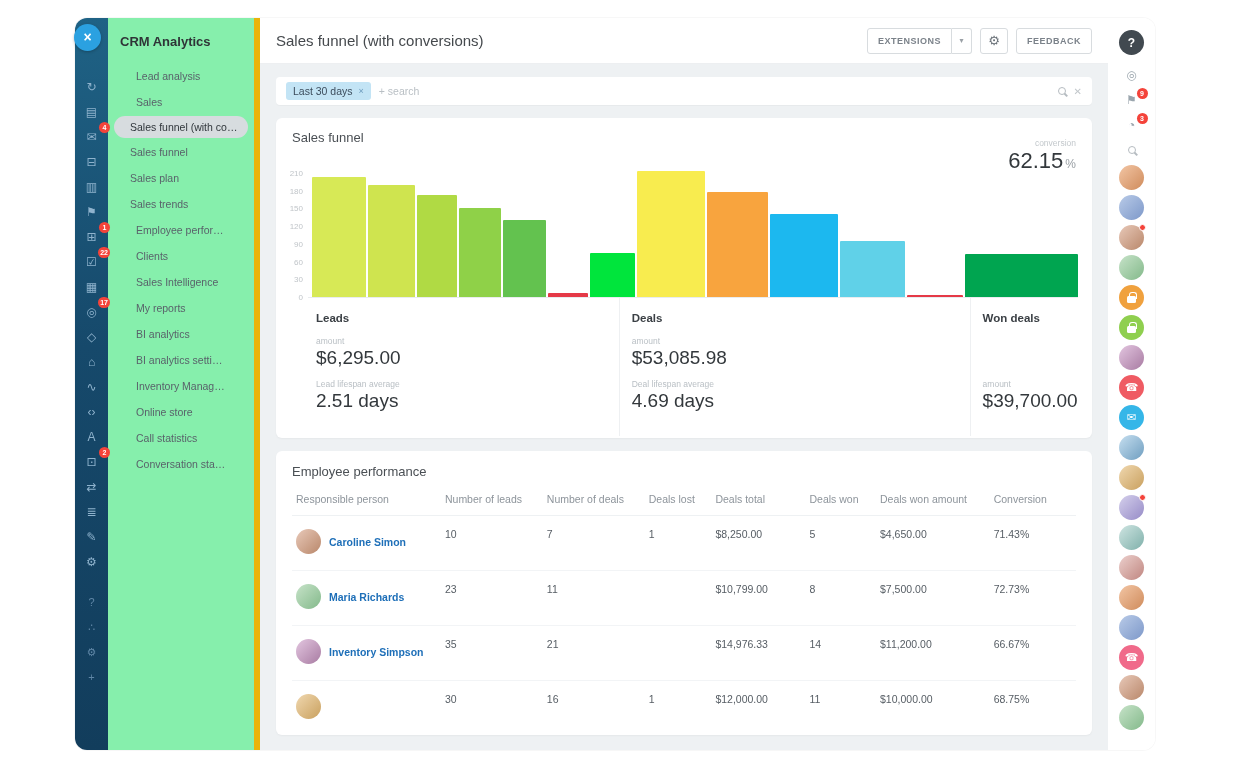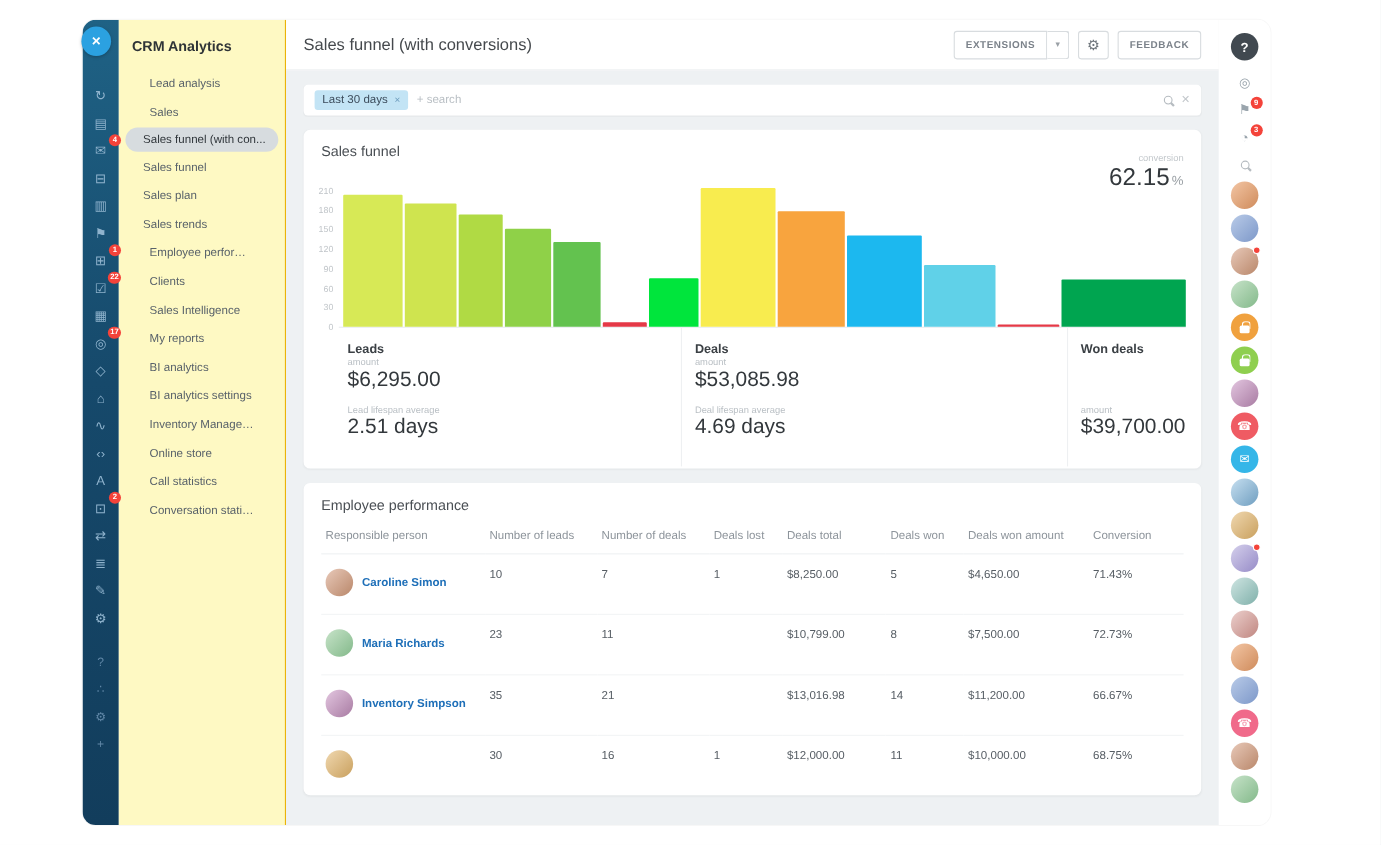--- a/index.html
+++ b/index.html
@@ -16,21 +16,21 @@
   .rail{width:33px;flex-shrink:0;background:linear-gradient(180deg,#1f6285 0%,#16496b 45%,#123d5c 100%);
     display:flex;flex-direction:column;align-items:center;padding-top:56px}
   .rail-ic{position:relative;width:25px;height:25px;display:flex;align-items:center;justify-content:center;cursor:pointer}
   .rg{color:#8fb3cd;font-size:12px;line-height:1}
   .rail-bottom{margin-top:16px;display:flex;flex-direction:column;align-items:center}
   .rail-bottom .rg{color:#5f86a6;font-size:11px}
   .rbadge{position:absolute;top:-2px;right:-6px;min-width:11px;height:11px;background:#f4433a;
     border-radius:6px;color:#fff;font-size:7px;line-height:11px;text-align:center;padding:0 2px;font-weight:bold}
 
   
-  .sidebar{width:152px;flex-shrink:0;background:#fef9c3;border-right:1px solid #eab308;overflow:hidden}
+  .sidebar{width:152px;flex-shrink:0;background:#86efac;border-right:6px solid #eab308;overflow:hidden}
   .side-title{font-size:13px;font-weight:bold;color:#2f3437;padding:16px 12px 14px}
   .side-item{font-size:10.5px;color:#59626a;padding:7px 28px;cursor:pointer;
     white-space:nowrap;overflow:hidden;text-overflow:ellipsis}
   .side-item.ind{padding-left:22px}
   .side-item.sel{background:#d7dcdf;border-radius:12px;margin:1px 6px;padding:5px 8px 5px 16px;color:#30363b}
 
   
   .main{flex:1;min-width:0;display:flex;flex-direction:column;background:#eef1f3}
   .mhead{height:46px;flex-shrink:0;background:#fff;display:flex;align-items:center;gap:8px;
     padding:0 16px;border-bottom:1px solid #edeff1}
@@ -70,21 +70,21 @@
   .ytick{position:absolute;right:5px;font-size:8px;color:#c0c5c9}
   .plot{flex:1;min-width:0;height:124px;display:flex;align-items:flex-end;gap:2px;
     border-bottom:1px solid #e9ecef;padding-left:4px}
   .bar{flex:0 1 auto;min-width:4px;border-radius:1px 1px 0 0}
 
   .stats{display:flex}
   .stat-sec{padding:14px 0 14px 12px}
   .s0{width:42%;padding-left:40px}
   .s1{width:43%;border-left:1px solid #eef0f2}
   .s2{width:15%;border-left:1px solid #eef0f2}
-  .stat-title{font-size:11.5px;font-weight:bold;color:#3b4045;margin-bottom:0}
+  .stat-title{font-size:11.5px;font-weight:bold;color:#3b4045;margin-bottom:12px}
   .metric{height:43px}
   .metric.invis{visibility:hidden}
   .m-label{display:block;font-size:8.5px;color:#b9bfc4;margin-bottom:1px}
   .m-value{font-size:19px;color:#33383c}
 
   .emp-title{padding:13px 16px 4px;font-size:13px;color:#4a4f54}
   table.emp{width:calc(100% - 32px);margin:0 16px;border-collapse:collapse;table-layout:fixed}
   table.emp th{font-size:10.5px;color:#8d949b;font-weight:normal;text-align:left;padding:10px 4px;
     border-bottom:1px solid #eef1f3;white-space:nowrap;overflow:hidden}
   table.emp td{font-size:10.5px;color:#565d64;padding:12px 4px 16px;border-bottom:1px solid #f2f4f6;
@@ -363,21 +363,21 @@
                 <tr>
                   <td>
                     <div class="person">
                       <span class="pavatar" style="background: linear-gradient(135deg, rgb(227, 198, 224), rgb(168, 123, 162));"></span>
                       <span class="pname">Inventory Simpson</span>
                     </div>
                   </td>
                   <td>35</td>
                   <td>21</td>
                   <td></td>
-                  <td>$13,016.98</td>
+                  <td>$14,976.33</td>
                   <td>14</td>
                   <td>$11,200.00</td>
                   <td>66.67%</td>
                 </tr>
                 <tr>
                   <td>
                     <div class="person">
                       <span class="pavatar" style="background: linear-gradient(135deg, rgb(240, 216, 176), rgb(201, 160, 94));"></span>
                     </div>
                   </td>

